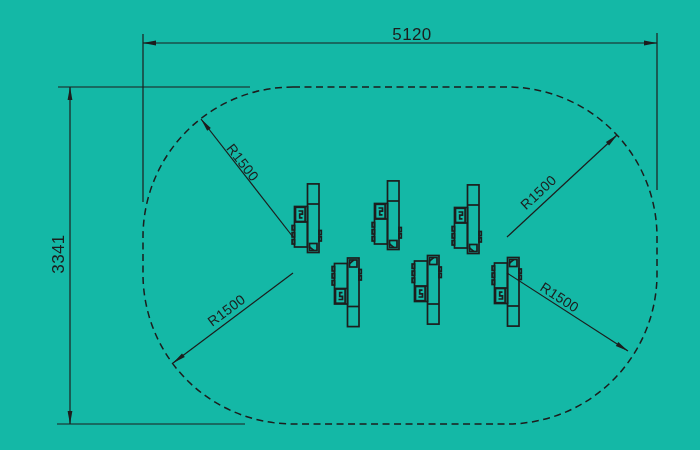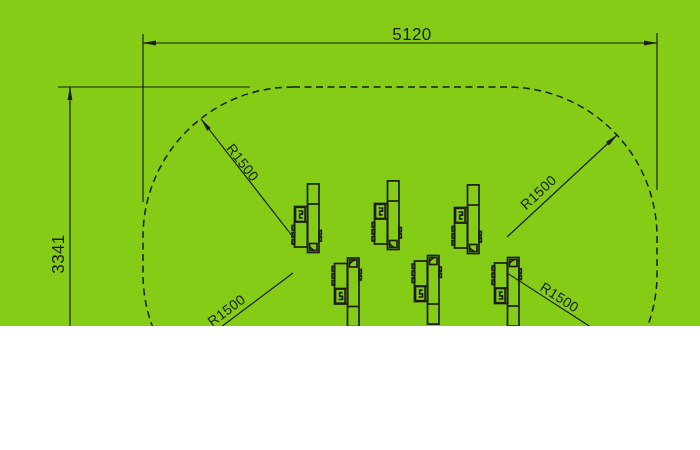--- a/index.html
+++ b/index.html
@@ -1,17 +1,17 @@
 <!DOCTYPE html>
 <html><head>
 <meta charset="utf-8">
 <style>
   html, body { margin: 0; padding: 0; background: #ffffff; }
   .stage {
-    width: 700px; height: 326px; background: #84cc16;
+    width: 700px; height: 450px; background: #14b8a6;
     position: relative; overflow: hidden;
     font-family: "Liberation Sans", sans-serif;
   }
   svg text {
     font-family: "Liberation Sans", sans-serif;
     fill: #1d1d1d;
   }
   .dim-text { font-size: 17px; letter-spacing: 0.4px; }
   .rad-text { font-size: 14px; letter-spacing: 0.3px; }
   .thin  { stroke: #1d1d1d; stroke-width: 1.2; fill: none; }

